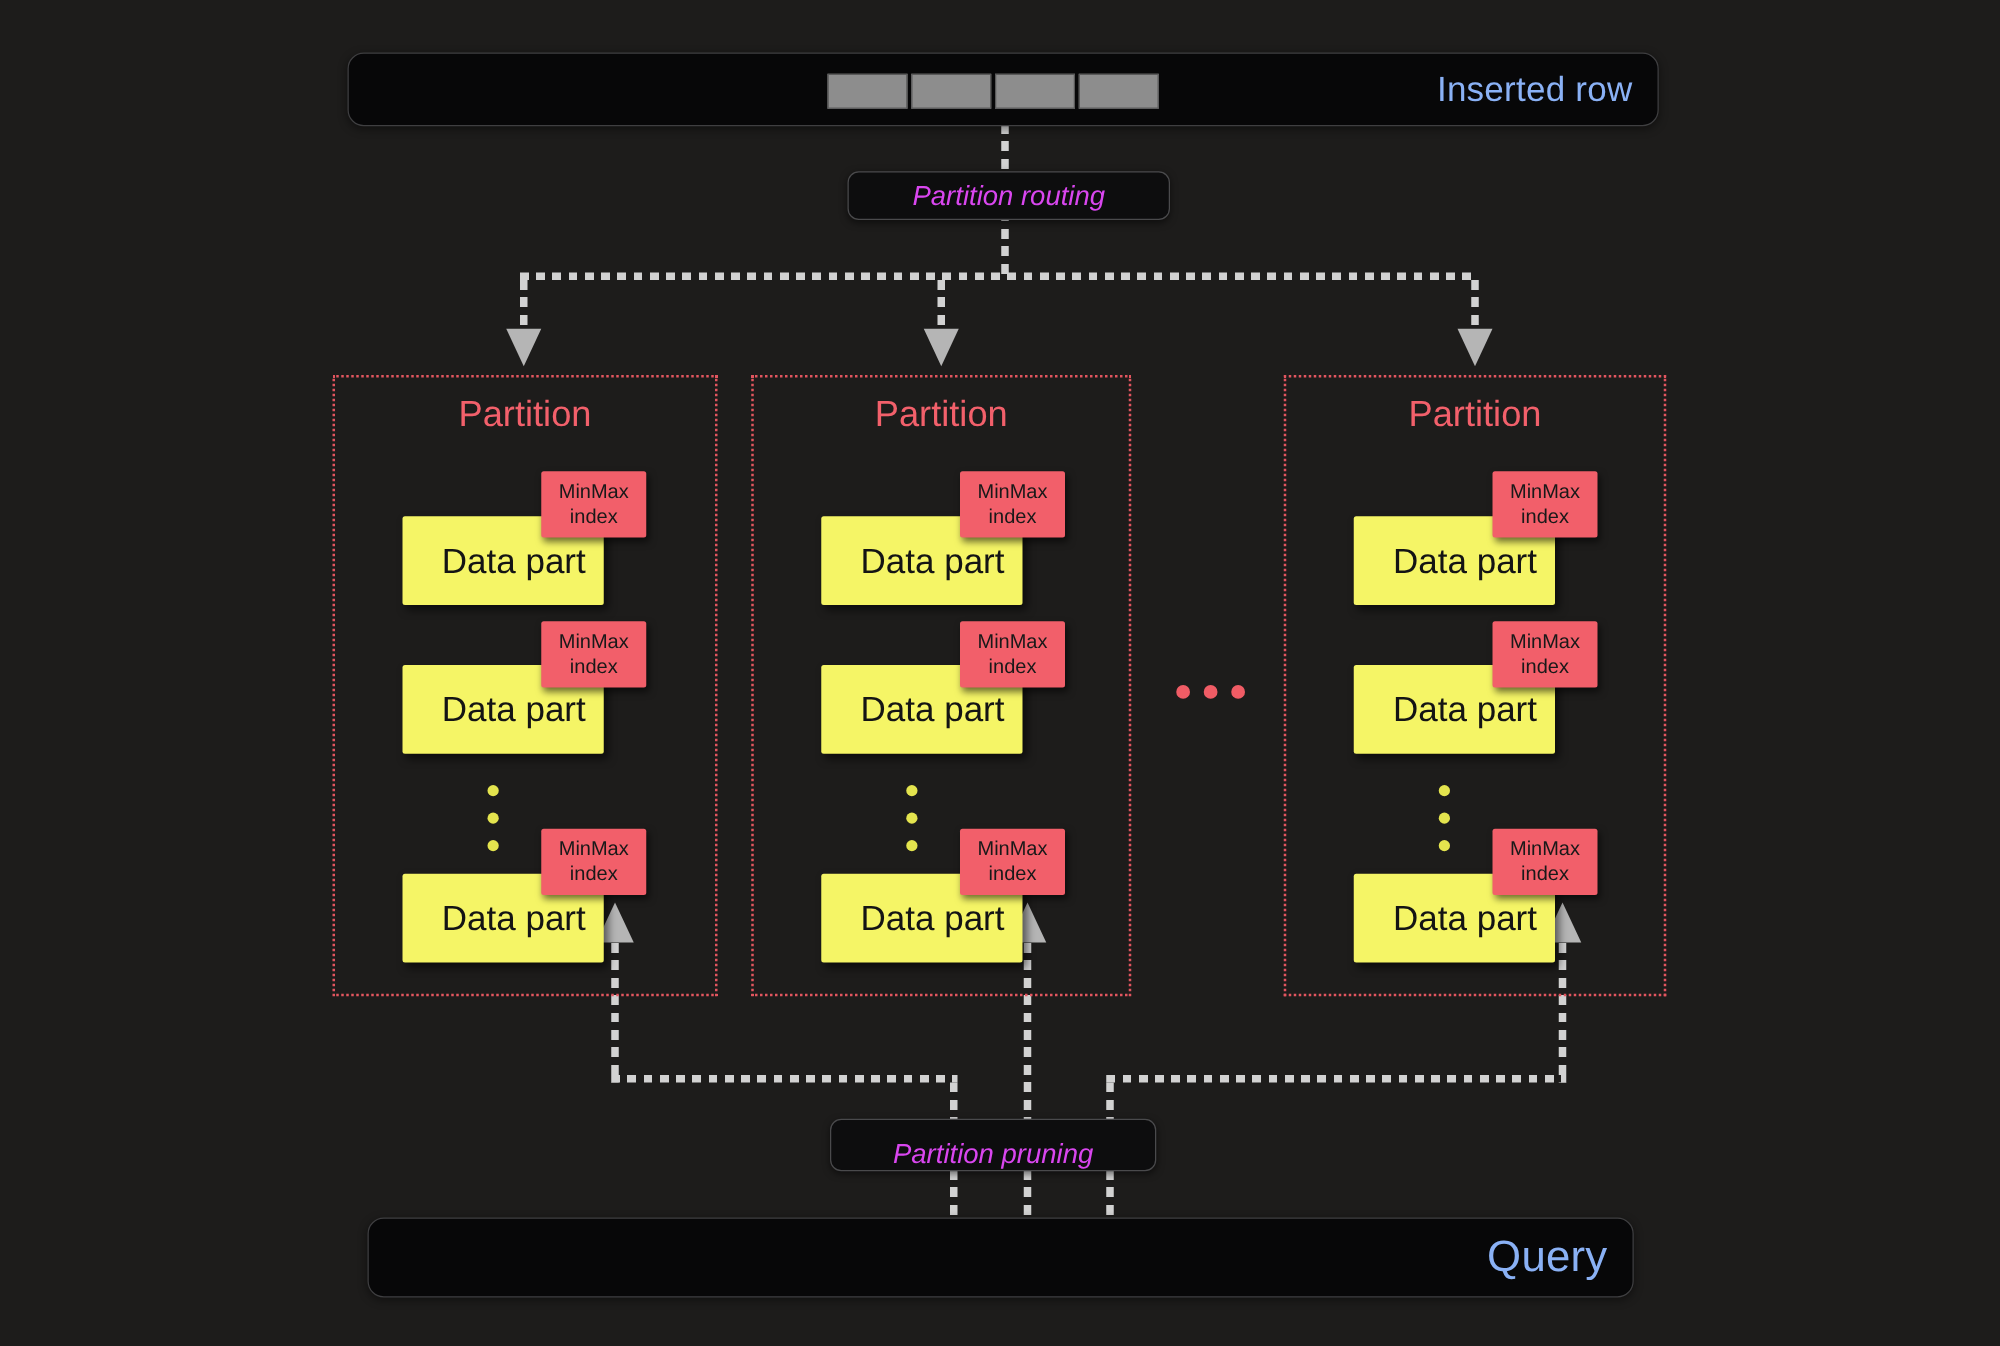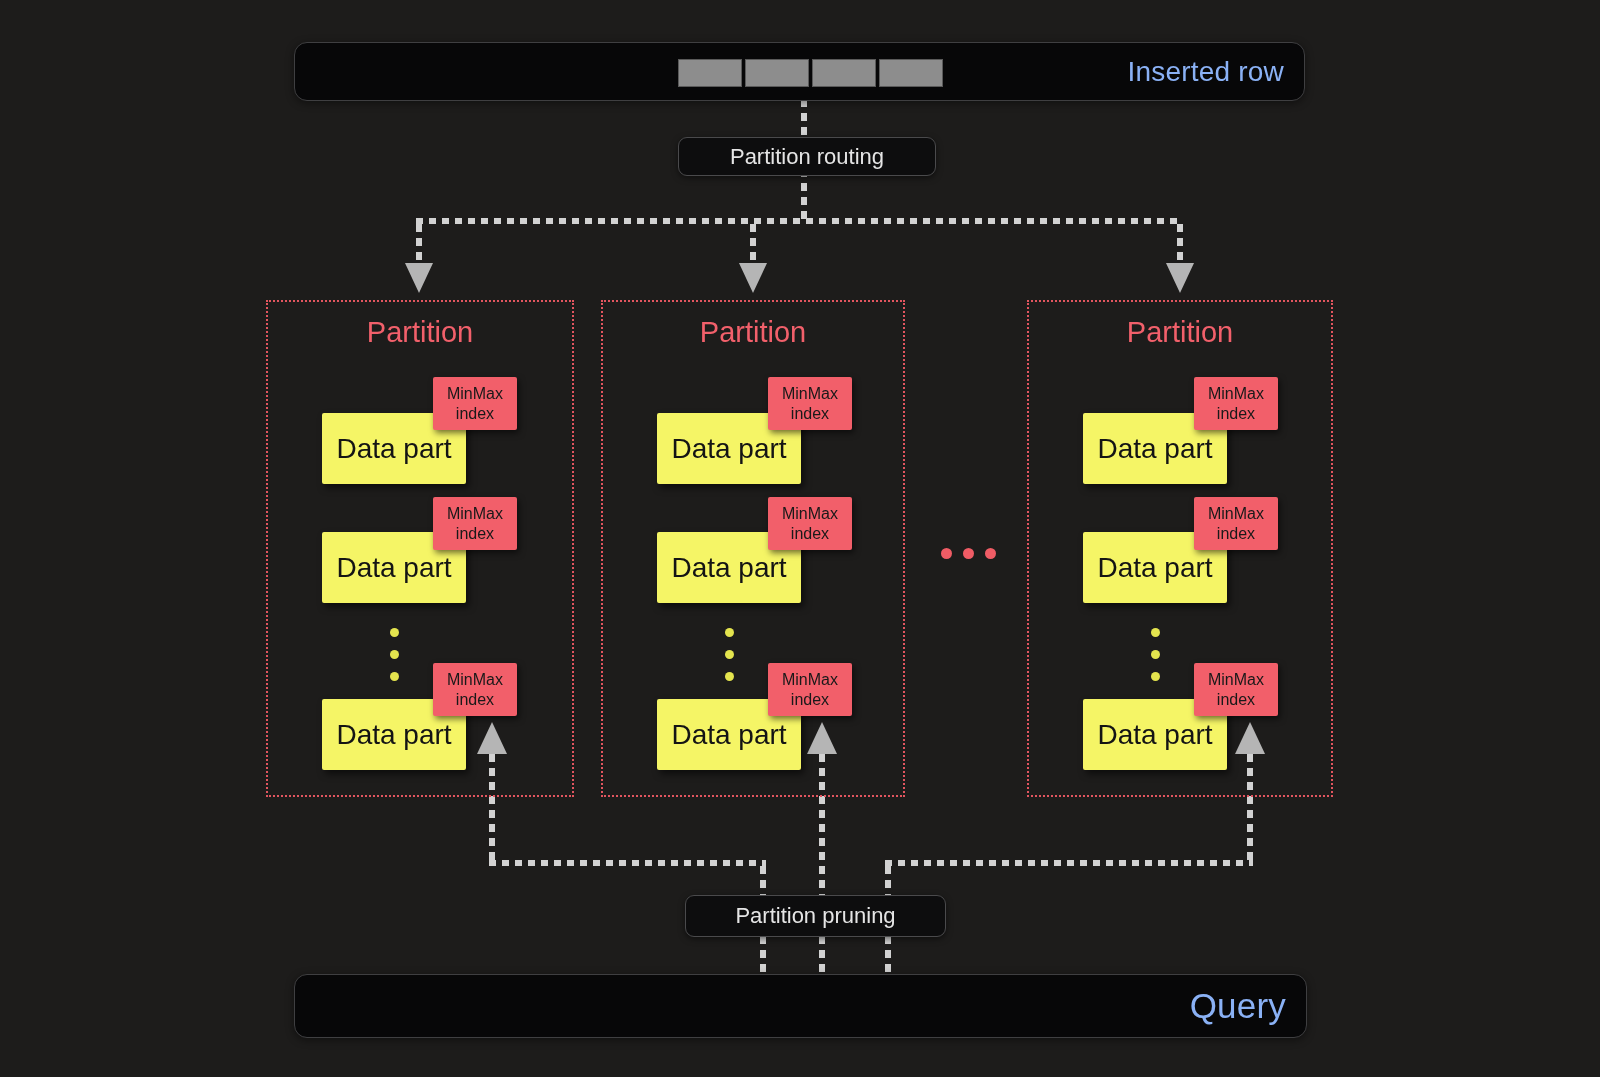--- a/index.html
+++ b/index.html
@@ -7,39 +7,40 @@
     position:relative;width:1600px;height:1077px;overflow:hidden;
     background:#1d1c1b;
     font-family:"Liberation Sans", sans-serif;
   }
   
   .card{
     position:absolute;background:#070708;border:1px solid #3f3f41;
     border-radius:13px;box-shadow:0 2px 8px rgba(0,0,0,.45);
     display:flex;align-items:center;
   }
-  .card.inserted{left:294px;top:42px;width:1009px;height:57px;}
+  .card.inserted{left:278px;top:42px;width:1009px;height:57px;padding-left:38px;}
   .card.query{left:294px;top:974px;width:1011px;height:62px;}
   .blue-label{color:#8ab1f5;font-size:28px;letter-spacing:.2px;}
   .card .right-label{position:absolute;right:20px;top:50%;transform:translateY(-50%);}
   
   .row-cells{position:absolute;left:383px;top:16px;display:flex;gap:3px;}
   .row-cell{width:62px;height:26px;background:#8d8d8d;border:1px solid #5a5a5a;}
   
   .sql{position:absolute;left:35px;top:50%;transform:translateY(-50%);
        font-family:"DejaVu Sans Mono", monospace;font-size:24px;color:#f2f2f2;white-space:pre;}
   .sql .key{color:#f2626c;}
   
   .pill{
     position:absolute;background:#0d0d0e;border:1px solid #4a4a4c;border-radius:9px;
-    color:#e5e5e5;font-size:22px;display:flex;align-items:center;justify-content:center;
+    color:#d946ef;font-size:22px;display:flex;align-items:center;justify-content:center;
     box-shadow:0 2px 6px rgba(0,0,0,.5);
+    font-style:italic;
   }
   .pill.routing{left:678px;top:137px;width:256px;height:37px;}
-  .pill.pruning{left:685px;top:895px;width:259px;height:40px;}
+  .pill.pruning{left:664px;top:895px;width:259px;height:40px;align-items:flex-end;}
   
   .dash-v{position:absolute;width:6px;
     background-image:repeating-linear-gradient(to bottom,#d2d2d2 0px,#d2d2d2 8px,transparent 8px,transparent 14px);}
   .dash-h{position:absolute;height:6px;
     background-image:repeating-linear-gradient(to right,#d2d2d2 0px,#d2d2d2 7px,transparent 7px,transparent 13px);}
   .arrow-down{position:absolute;width:0;height:0;
     border-left:14px solid transparent;border-right:14px solid transparent;
     border-top:30px solid #b5b5b5;}
   .arrow-up{position:absolute;width:0;height:0;
     border-left:15px solid transparent;border-right:15px solid transparent;
@@ -52,21 +53,21 @@
   .partition-title{margin-top:14px;text-align:center;color:#f2606b;font-size:29px;}
   .minmax{
     position:absolute;left:165px;width:84px;height:53px;background:#f25f6a;
     color:#191919;font-size:16px;line-height:1.2;white-space:pre-line;text-align:center;
     display:flex;align-items:center;justify-content:center;z-index:3;border-radius:2px;
     box-shadow:2px 3px 6px rgba(0,0,0,.55);
   }
   .datapart{
     position:absolute;left:54px;width:144px;height:71px;background:#f5f566;
     color:#141414;font-size:28px;display:flex;align-items:center;justify-content:center;
-    z-index:2;border-radius:2px;box-shadow:3px 4px 7px rgba(0,0,0,.55);
+    z-index:2;border-radius:2px;box-shadow:3px 4px 7px rgba(0,0,0,.55);padding-left:17px;
   }
   .ydot{position:absolute;width:9px;height:9px;border-radius:50%;background:#e4e44e;left:122px;}
   .pdot{position:absolute;width:11px;height:11px;border-radius:50%;background:#f05c65;}
 </style>
 </head>
 <body>
 
 <div class="canvas">
 
   <div class="dash-v" style="left:801px;top:99px;height:122px;"></div>

